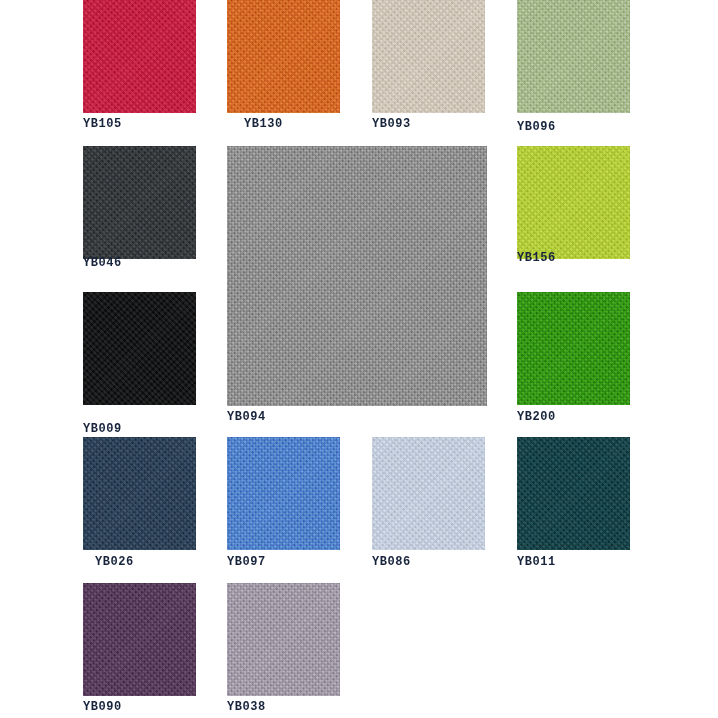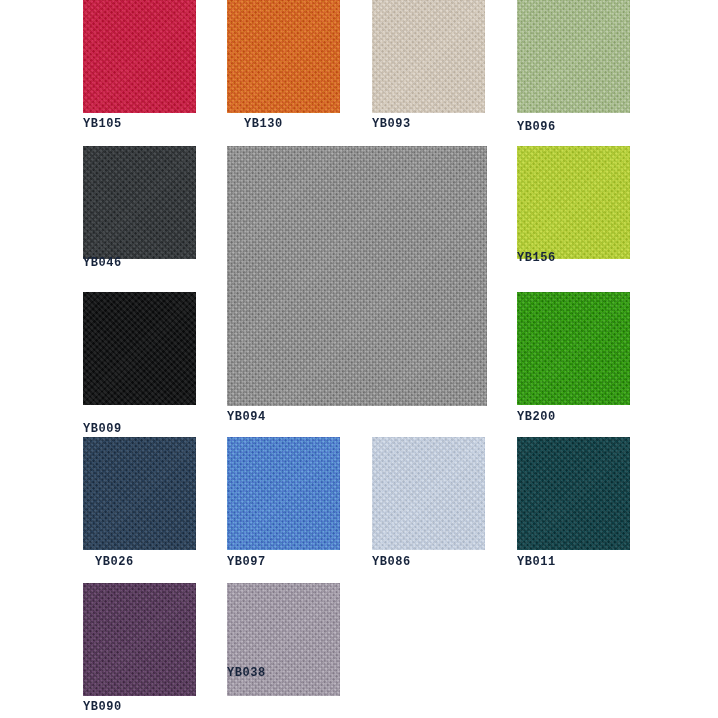--- a/index.html
+++ b/index.html
@@ -142,14 +142,14 @@
       <div class="swatch-chip" style="background-color: rgb(12, 59, 65);"></div>
     </div>
     <div class="swatch-label" style="left: 517px; top: 556px; color: rgb(23, 36, 60);">YB011</div>
     <div class="swatch-cell" style="left: 83px; top: 583px; width: 113px; height: 113px;">
       <div class="swatch-chip" style="background-color: rgb(82, 52, 86);"></div>
     </div>
     <div class="swatch-label" style="left: 83px; top: 701px; color: rgb(23, 36, 60);">YB090</div>
     <div class="swatch-cell" style="left: 227px; top: 583px; width: 113px; height: 113px;">
       <div class="swatch-chip" style="background-color: rgb(162, 154, 168);"></div>
     </div>
-    <div class="swatch-label" style="left: 227px; top: 667px; color: rgb(23, 36, 60);">YB038</div>
+    <div class="swatch-label" style="left: 227px; top: 701px; color: rgb(23, 36, 60);">YB038</div>
   </div>
 
 </body></html>

